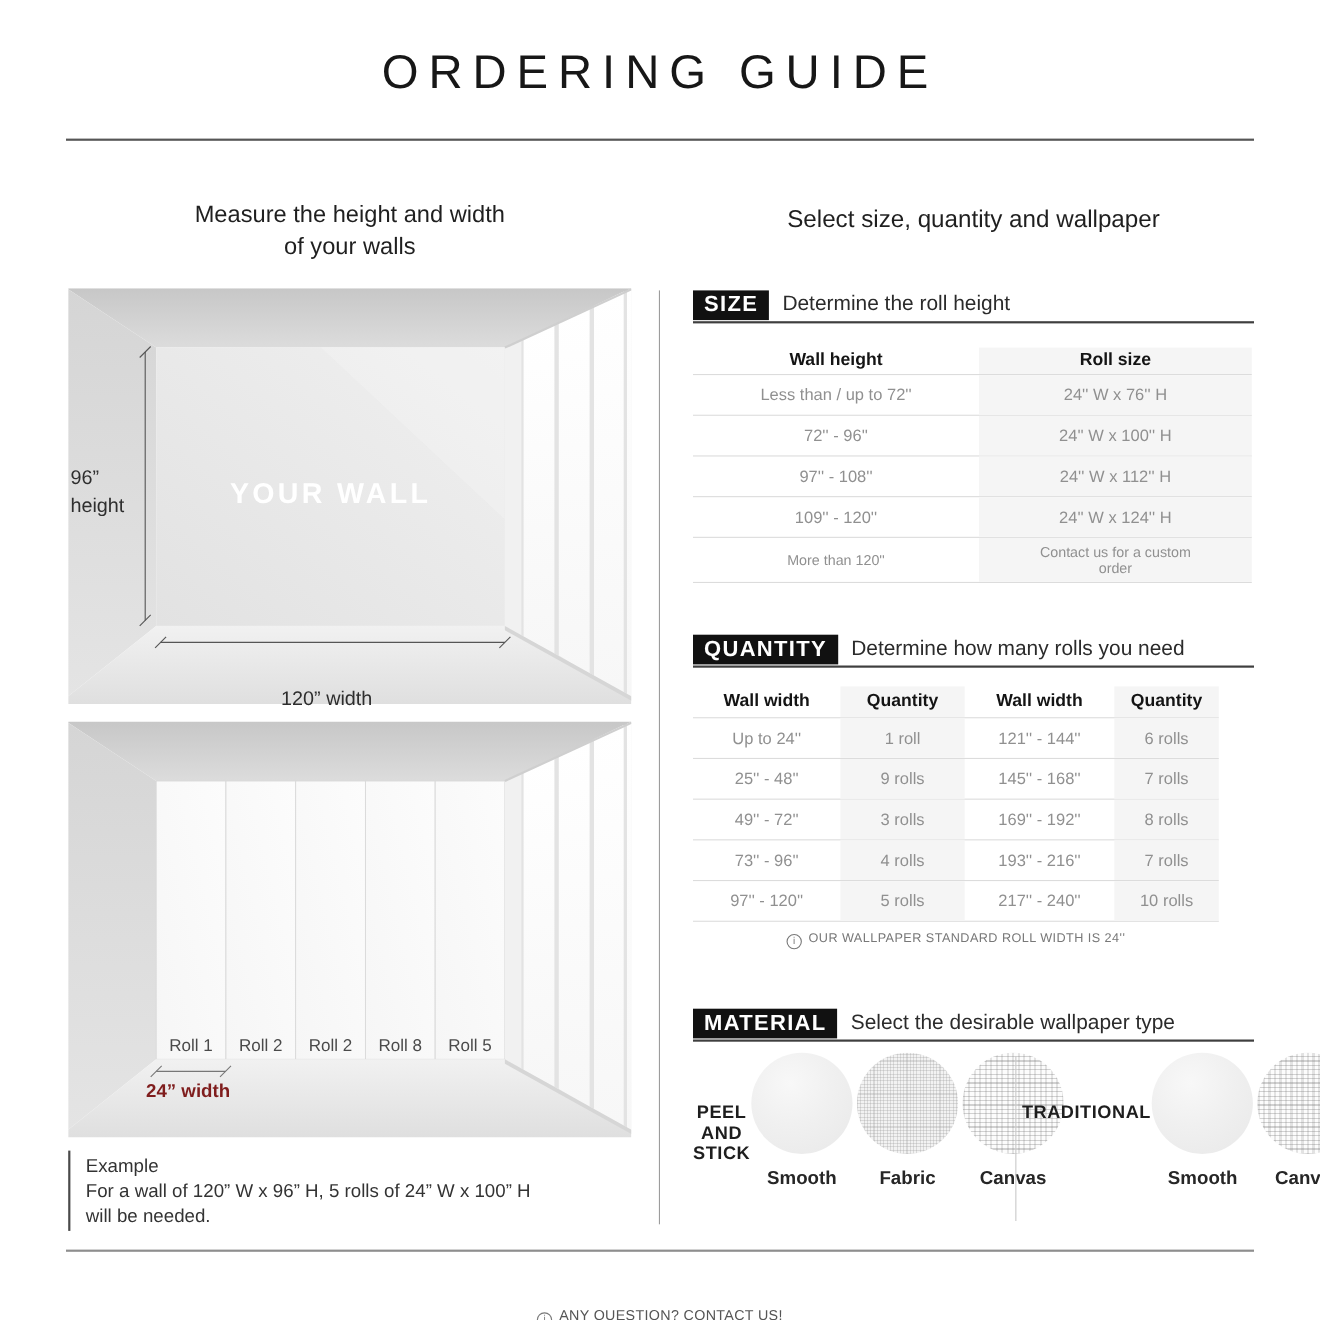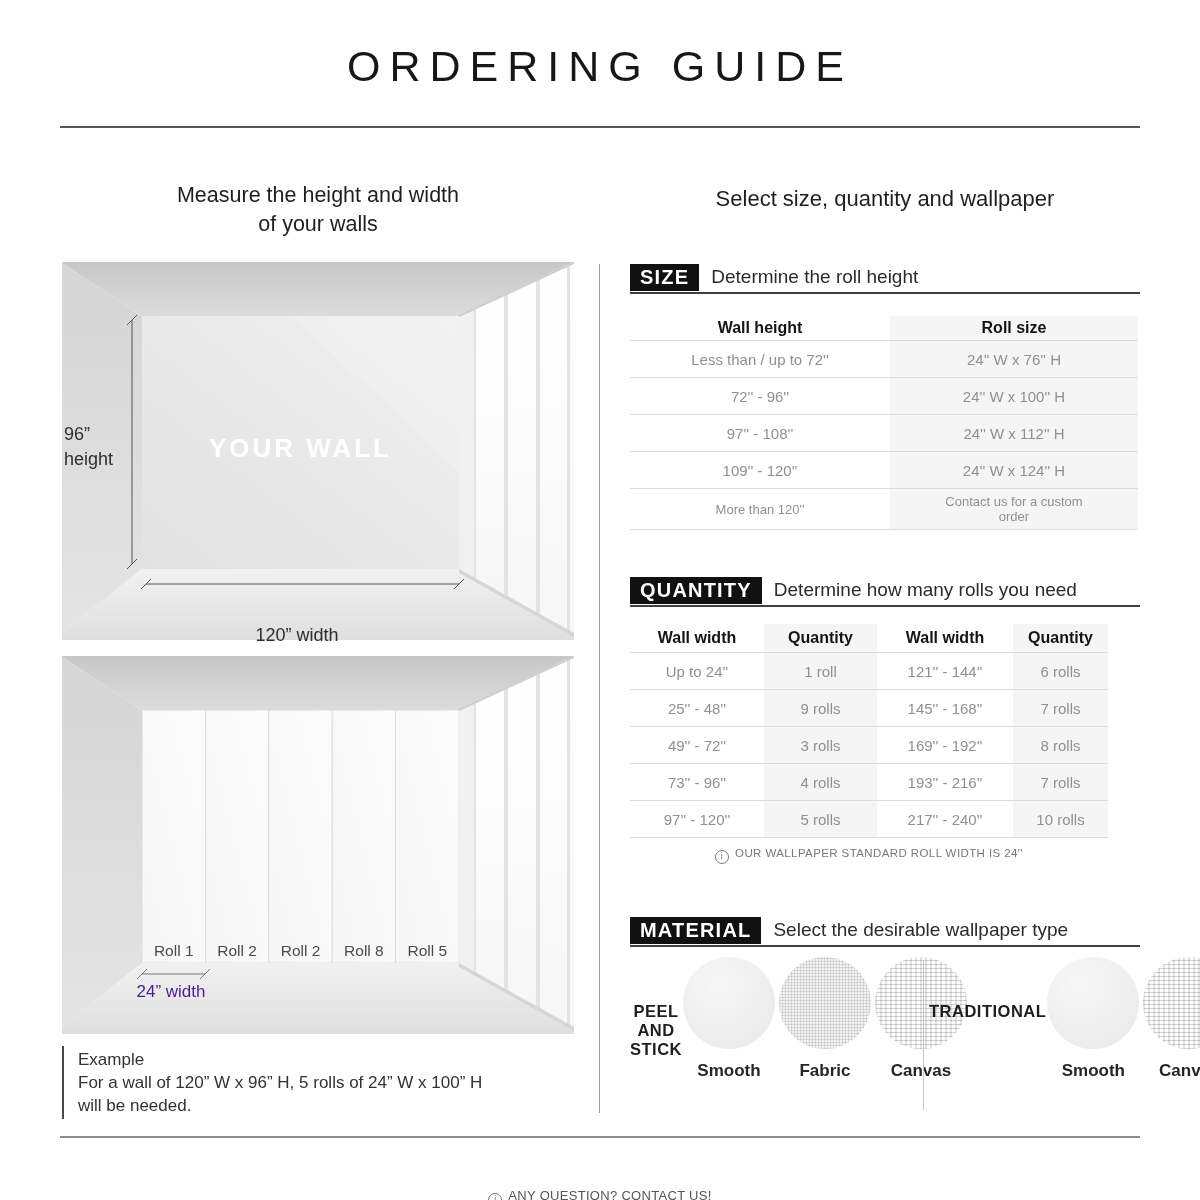--- a/index.html
+++ b/index.html
@@ -25,21 +25,21 @@
   .room svg{position:absolute;left:0;top:0;}
   .your-wall{position:absolute;left:80px;top:171px;width:317px;text-align:center;
     font-size:26px;font-weight:700;letter-spacing:3px;color:#ffffff;}
   .h-label{position:absolute;left:2px;top:160px;width:72px;text-align:left;
     font-size:18px;line-height:25px;color:#2e2e2e;}
   .w-label{position:absolute;left:90px;top:330px;width:290px;text-align:center;
     font-size:18px;color:#2e2e2e;margin-top:33px;}
   .rolls-row{position:absolute;left:80px;top:286px;width:317px;display:flex;}
   .rolls-row span{flex:1;text-align:center;font-size:15.5px;color:#4a4a4a;}
   .w2-label{position:absolute;left:34px;top:326px;width:150px;text-align:center;
-    font-size:17px;color:#4c1d95;}
+    font-size:17px;color:#7f1d1d;font-weight:bold;}
 
   
   .example{position:absolute;left:62px;top:1046px;width:520px;border-left:2px solid #4a4a4a;
     padding:2px 0 2px 14px;font-size:17px;line-height:23px;color:#333;}
 
   
   .section-header{position:absolute;left:630px;width:510px;height:30px;
     border-bottom:2px solid #3f3f3f;display:flex;align-items:center;gap:12px;}
   .sh-size{top:262px;} .sh-qty{top:575px;} .sh-mat{top:915px;}
   .badge{background:#111;color:#fff;font-size:20px;font-weight:700;letter-spacing:1.2px;

